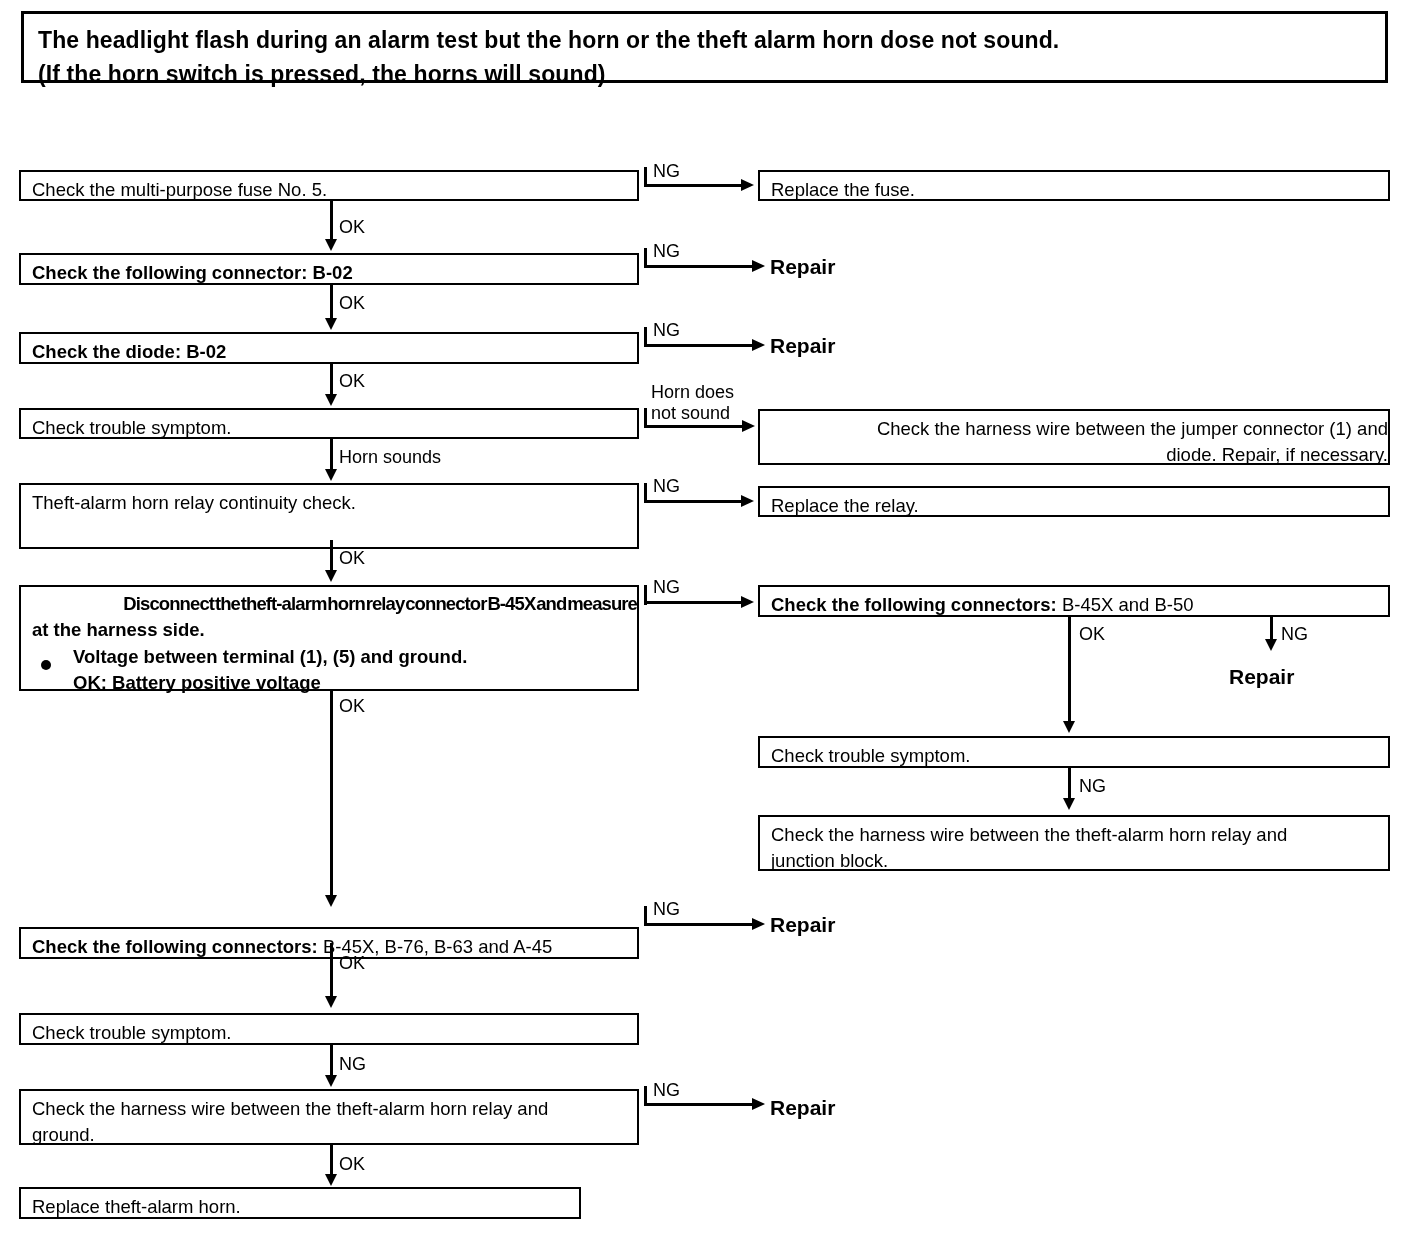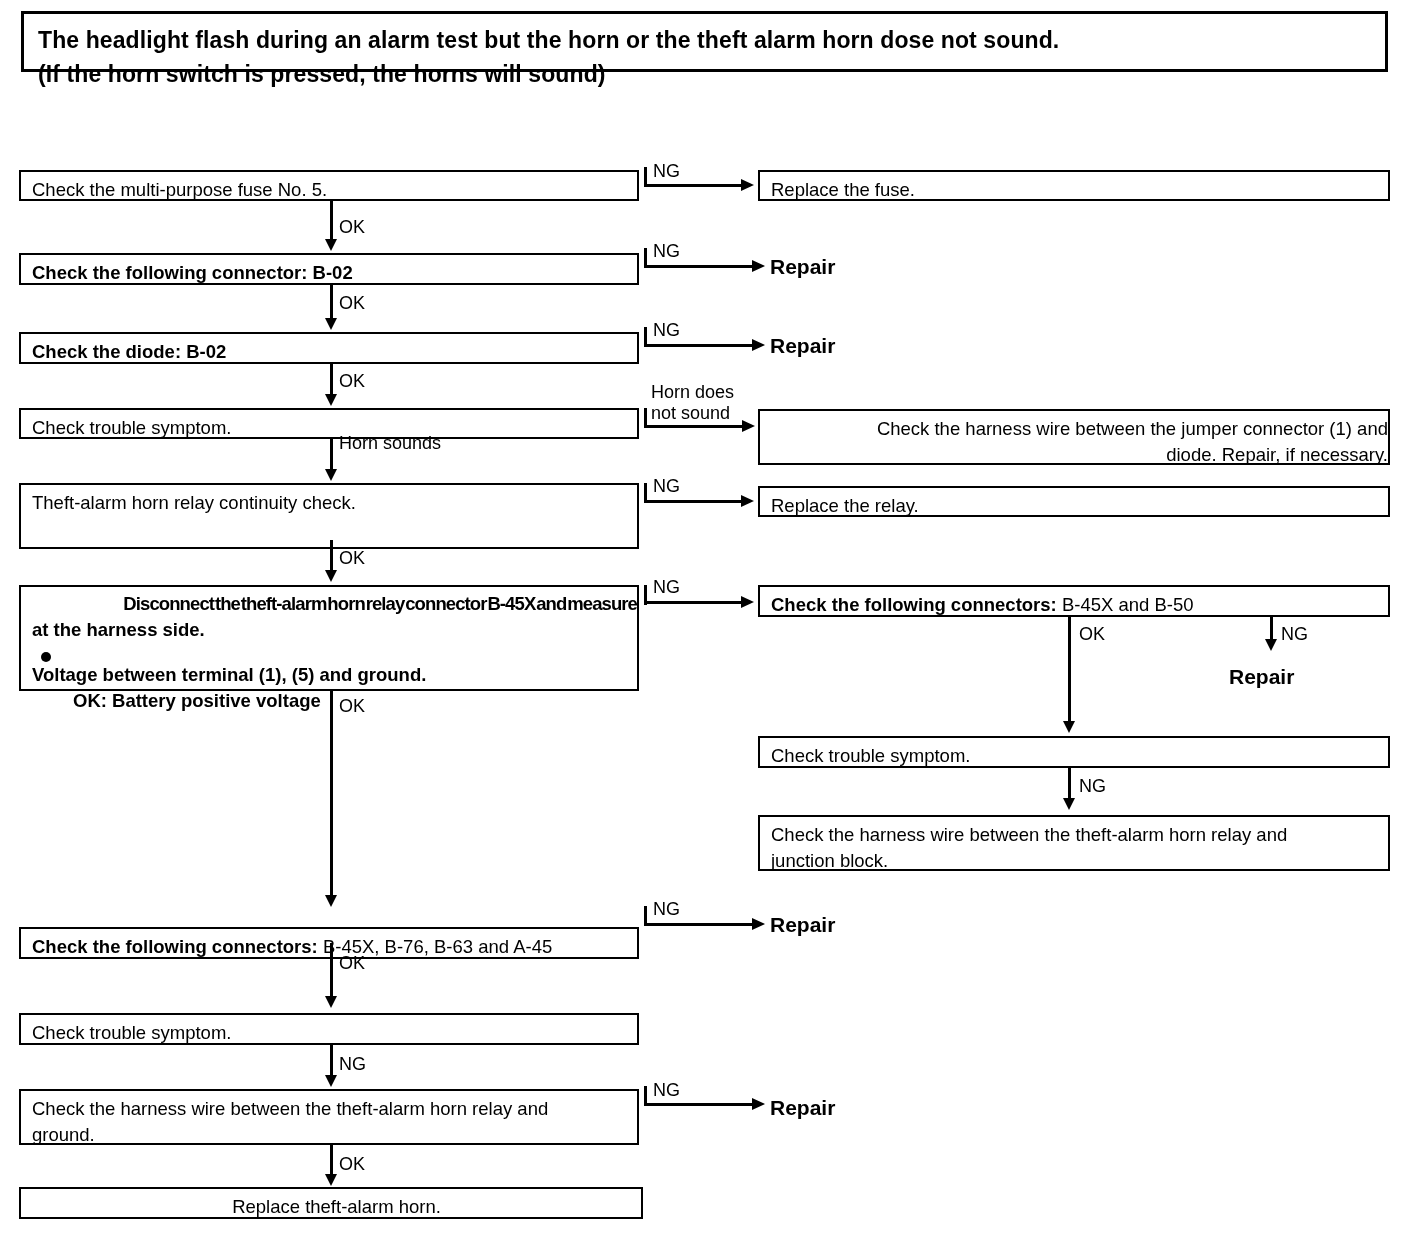--- a/index.html
+++ b/index.html
@@ -19,21 +19,21 @@
     background: #ffffff;
     overflow: hidden;
   }
 
   
   .header-box {
     position: absolute;
     left: 21px;
     top: 11px;
     width: 1367px;
-    height: 61px;
+    height: 72px;
     border: 3px solid #000;
     box-sizing: border-box;
     padding: 9px 0 0 14px;
   }
   .header-line {
     font-size: 23px;
     font-weight: bold;
     line-height: 34px;
     letter-spacing: 0.1px;
     white-space: nowrap;
@@ -57,23 +57,22 @@
   .reg { font-weight: normal; }
   .condensed {
     letter-spacing: -0.9px;
     word-spacing: -3.4px;
     text-align: right;
   }
 
   
   .bullet-row {
     display: flex;
-    align-items: flex-start;
+    align-items: flex-end;
     margin-top: 1px;
-    flex-direction: column;
   }
   .bullet-dot {
     width: 10px;
     height: 10px;
     border-radius: 50%;
     background: #000;
     flex: 0 0 auto;
     margin: 8px 22px 0 9px;
   }
   .bullet-text {
@@ -177,21 +176,21 @@
 
   <div class="box" style="left:19px; top:1013px; width:620px; height:32px;">
     <span class="txt reg">Check trouble symptom.</span>
   </div>
 
   <div class="box" style="left:19px; top:1089px; width:620px; height:56px;">
     <div class="txt reg">Check the harness wire between the theft-alarm horn relay and</div>
     <div class="txt reg">ground.</div>
   </div>
 
-  <div class="box" style="left:19px; top:1187px; width:624px; height:32px;text-align:center;">
+  <div class="box" style="left:19px; top:1187px; width:562px; height:32px;">
     <span class="txt reg">Replace theft-alarm horn.</span>
   </div>
 
   <div class="box" style="left:758px; top:170px; width:632px; height:31px;">
     <span class="txt reg">Replace the fuse.</span>
   </div>
 
   <div class="box" style="left:758px; top:409px; width:632px; height:56px;text-align:right;">
     <div class="txt reg">Check the harness wire between the jumper connector (1) and</div>
     <div class="txt reg">diode. Repair, if necessary.</div>
@@ -227,21 +226,21 @@
   <div class="vline" style="left:330px; top:285px; height:36px;"></div>
   <div class="arrow-down" style="left:325px; top:318px;"></div>
   <div class="edge-label" style="left:339px; top:292px;">OK</div>
 
   <div class="vline" style="left:330px; top:364px; height:33px;"></div>
   <div class="arrow-down" style="left:325px; top:394px;"></div>
   <div class="edge-label" style="left:339px; top:370px;">OK</div>
 
   <div class="vline" style="left:330px; top:439px; height:33px;"></div>
   <div class="arrow-down" style="left:325px; top:469px;"></div>
-  <div class="edge-label" style="left:339px; top:432px;">Horn sounds</div>
+  <div class="edge-label" style="left:339px; top:446px;">Horn sounds</div>
 
   <div class="vline" style="left:330px; top:540px; height:33px;"></div>
   <div class="arrow-down" style="left:325px; top:570px;"></div>
   <div class="edge-label" style="left:339px; top:547px;">OK</div>
 
   <div class="vline" style="left:330px; top:691px; height:206px;"></div>
   <div class="arrow-down" style="left:325px; top:895px;"></div>
   <div class="edge-label" style="left:339px; top:695px;">OK</div>
 
   <div class="vline" style="left:330px; top:943px; height:55px;"></div>

